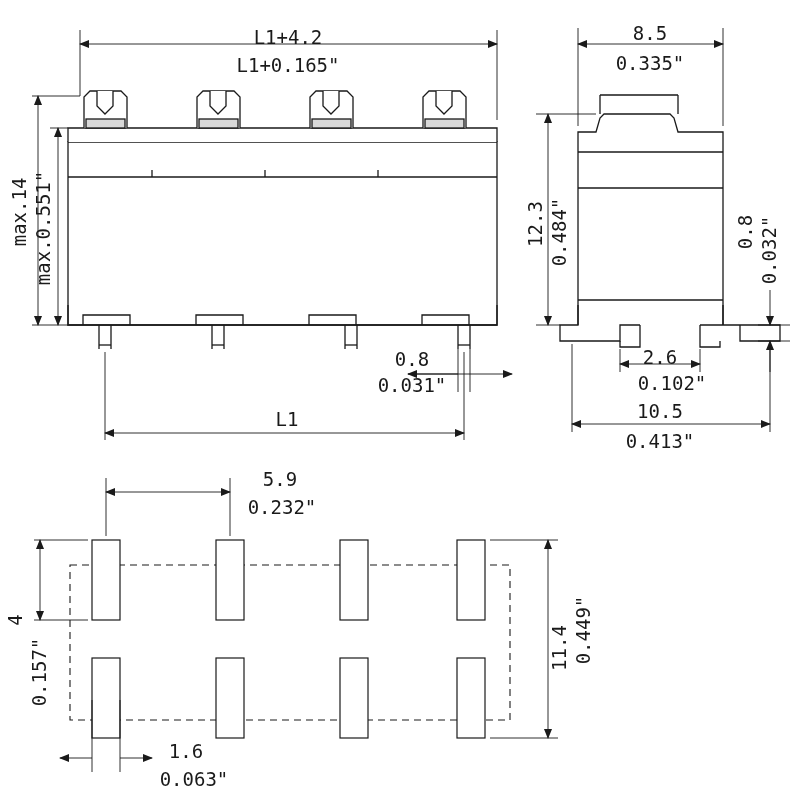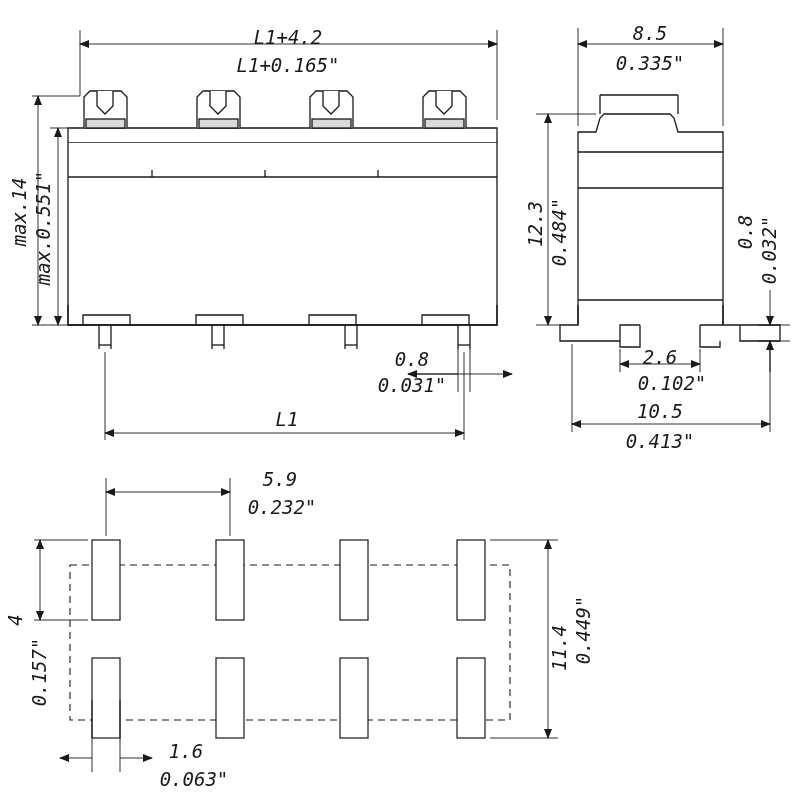--- a/index.html
+++ b/index.html
@@ -1,17 +1,17 @@
 <!DOCTYPE html>
 <html><head>
 <meta charset="utf-8">
 <style>
   html,body{margin:0;padding:0;background:#ffffff;}
   body{width:800px;height:800px;font-family:"DejaVu Sans Mono",monospace;color:#000;}
-  #sheet{position:relative;width:800px;height:800px;overflow:hidden;font-style:italic;}
+  #sheet{position:relative;width:800px;height:800px;overflow:hidden;}
   svg{position:absolute;left:0;top:0;}
   .dimtext{font-family:"DejaVu Sans Mono",monospace;font-size:19px;fill:#1a1a1a;letter-spacing:0px;}
 </style>
 </head>
 <body>
 
 <div id="sheet">
 <svg width="800" height="800" viewBox="0 0 800 800">
   <defs>
     <marker id="ar" markerWidth="10" markerHeight="8" refX="9" refY="4" orient="auto" markerUnits="userSpaceOnUse">

